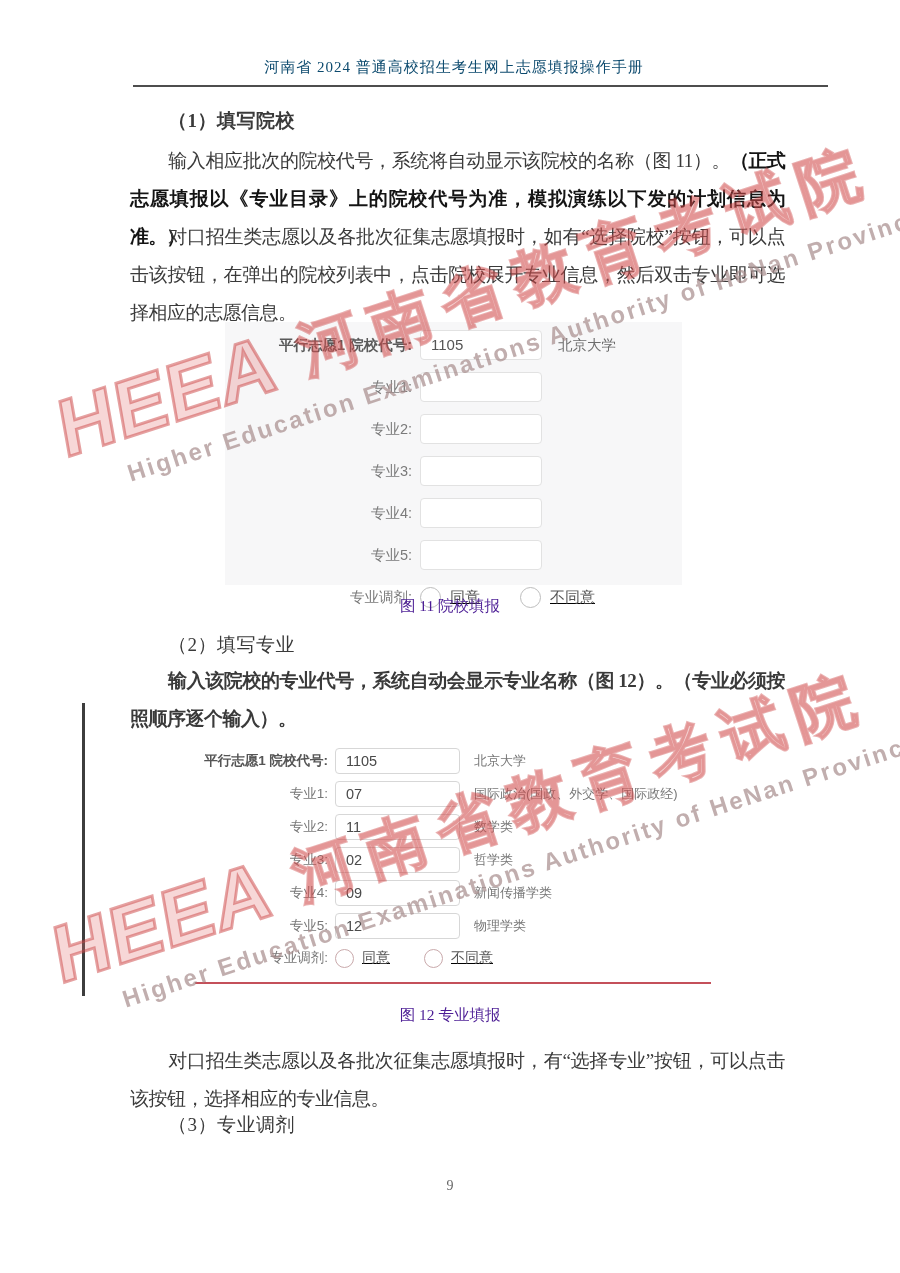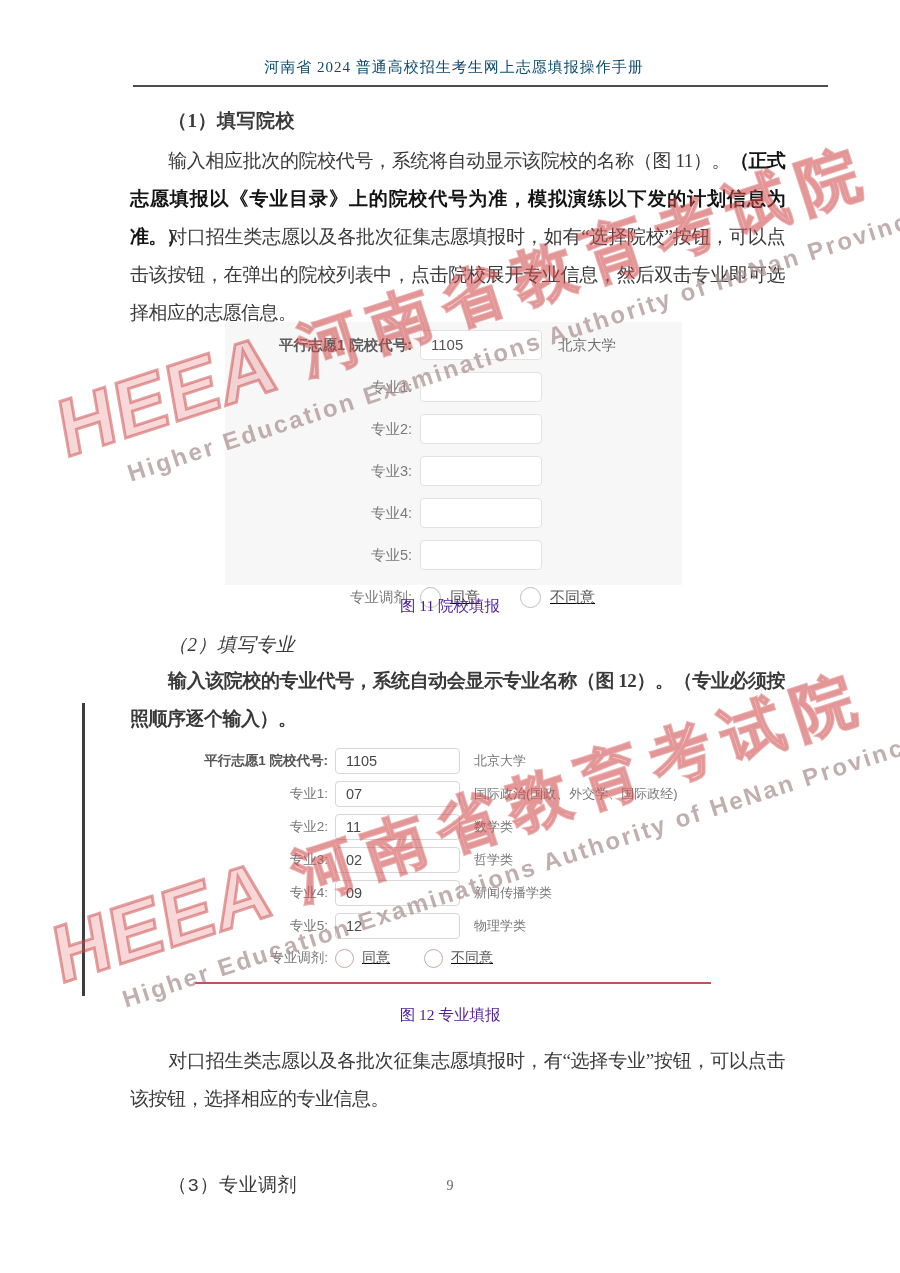--- a/index.html
+++ b/index.html
@@ -128,21 +128,21 @@
       <span class="radio-label">同意</span>
       <span class="radio-gap"></span>
       <span class="radio"></span>
       <span class="radio-label">不同意</span>
     </span>
   </div>
 </div>
 
 <div class="caption" style="top:596px;">图 11 院校填报</div>
 
-<div class="heading" style="top:632px;font-style:italic;">（2）填写专业</div>
+<div class="heading" style="top:632px;">（2）填写专业</div>
 
 <div class="para" style="top:662px;font-weight:bold;"><span class="ind"></span><span>输入该院校的专业代号，系统自动会显示专业名称（图 12）。（专业必须按照顺序逐个输入）。</span></div>
 
 <div class="change-bar"></div>
 
 <div class="f2-region">
   <div class="f2-row" style="margin-top:8px;">
     <span class="f2-label b">平行志愿1 院校代号:</span>
     <span class="f2-input">1105</span>
     <span class="f2-suffix">北京大学</span>
@@ -182,21 +182,21 @@
       <span class="f2-radio-label">不同意</span>
     </span>
   </div>
 </div>
 <div class="red-rule"></div>
 
 <div class="caption" style="top:1005px;">图 12 专业填报</div>
 
 <div class="para" style="top:1042px;"><span class="ind"></span><span>对口招生类志愿以及各批次征集志愿填报时，有“选择专业”按钮，可以点击该按钮，选择相应的专业信息。</span></div>
 
-<div class="heading" style="top:1172px;font-family:Liberation Mono, monospace;">（3）专业调剂</div>
+<div class="heading" style="top:1112px;">（3）专业调剂</div>
 
 <div class="pagenum">9</div>
 
 <div class="wm wm1">
   <div class="wm-row1">
     <span class="wm-logo">HEEA</span>
     <span class="wm-cn">河南省教育考试院</span>
   </div>
   <div class="wm-en">Higher Education Examinations Authority of HeNan Province</div>
 </div>

